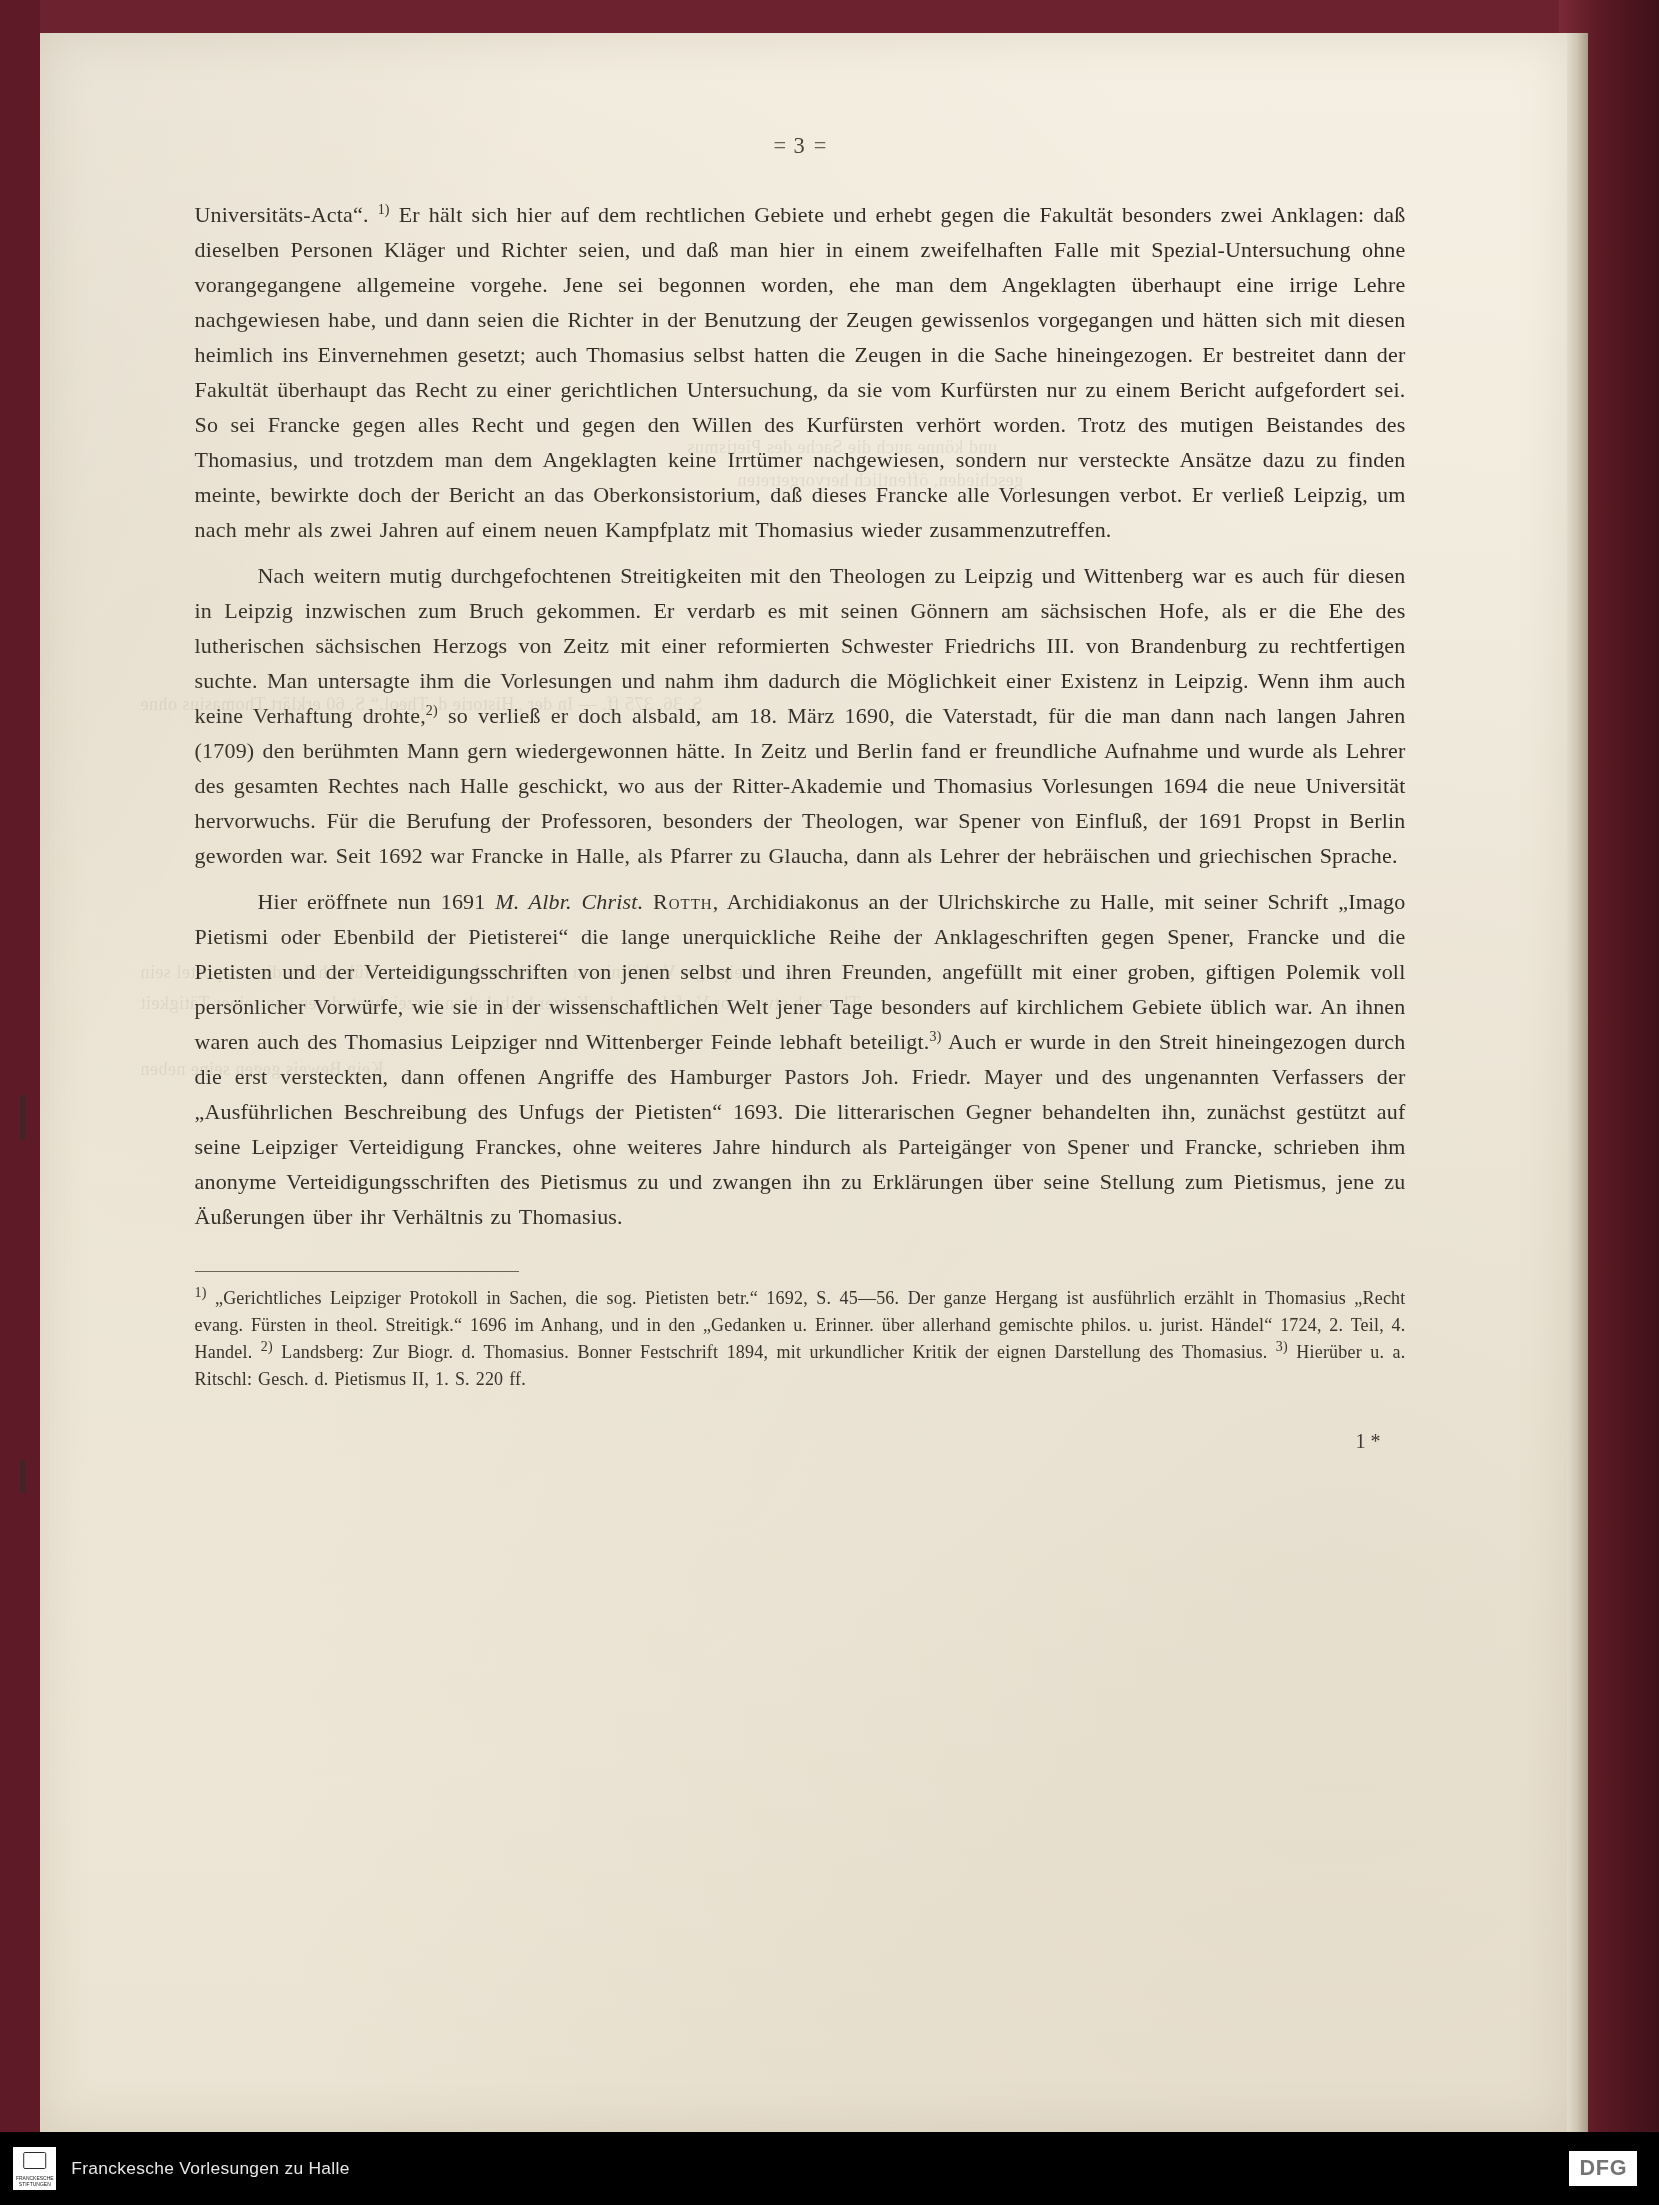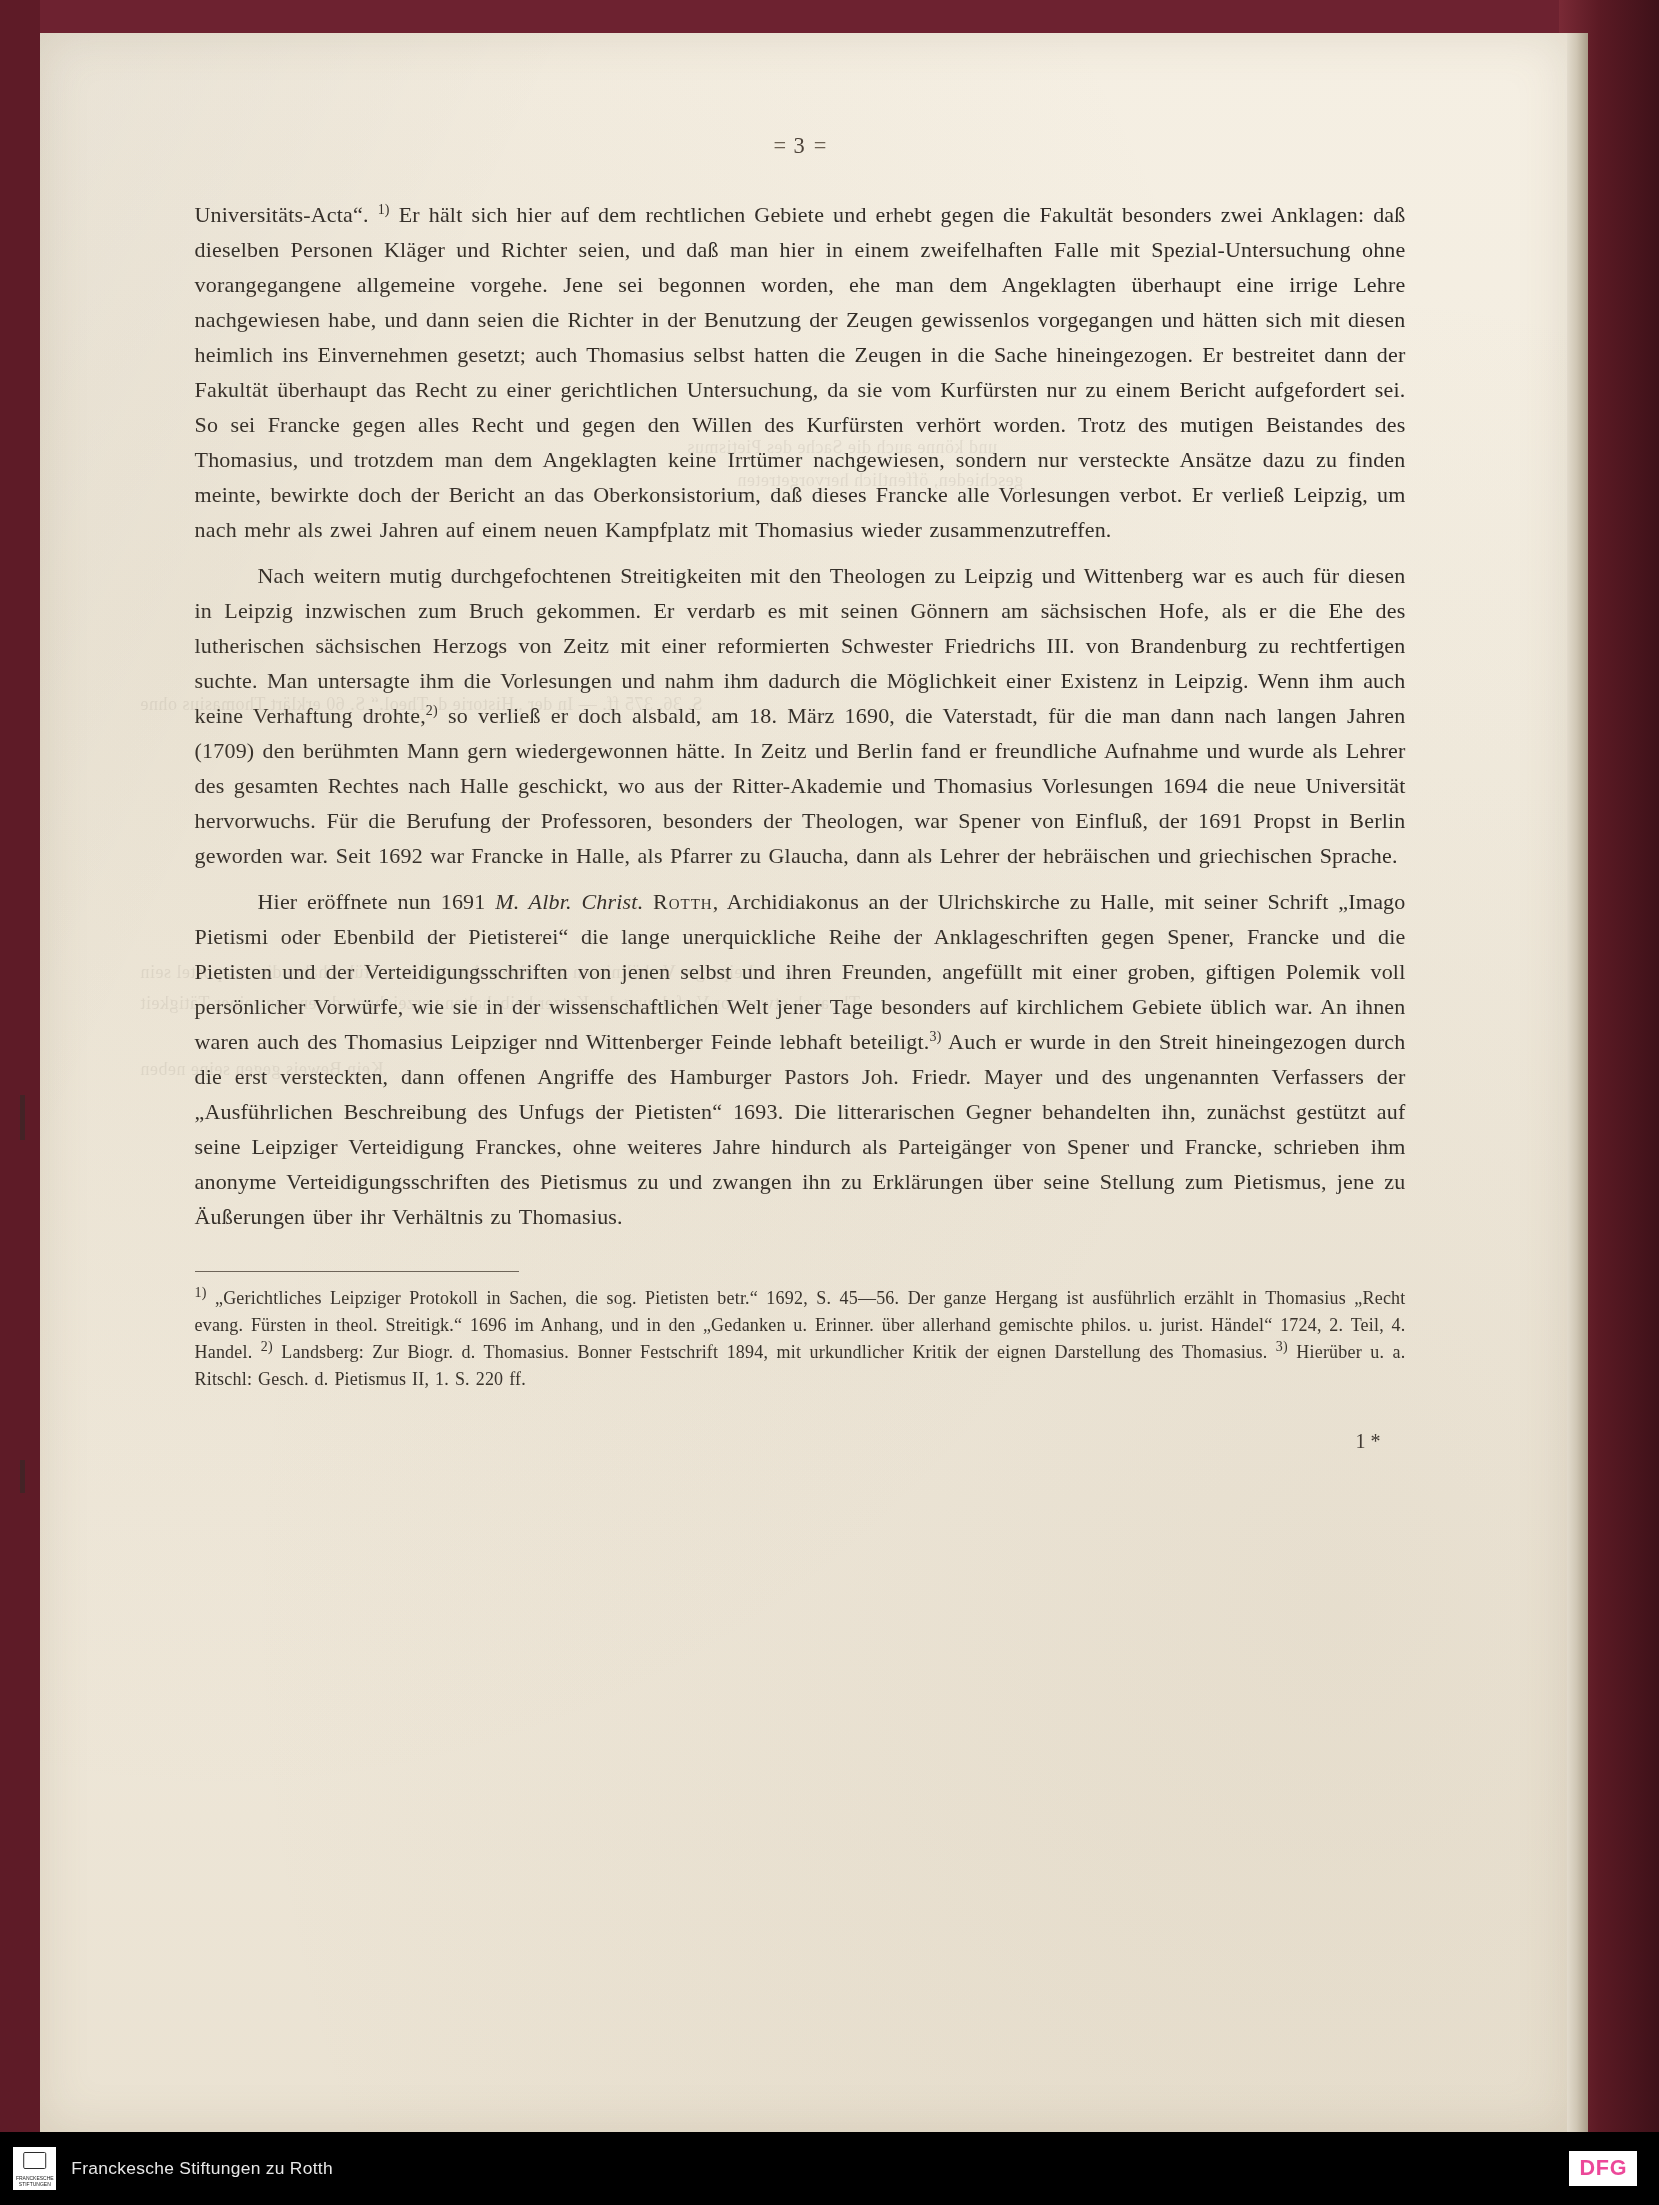--- a/index.html
+++ b/index.html
@@ -182,21 +182,21 @@
   .footer-credit {
     color: #e8e8e8;
     font-size: 17.4px;
     font-family: "Liberation Sans", sans-serif;
     letter-spacing: 0.3px;
   }
   .dfg {
     margin-left: auto;
     margin-right: 21.6px;
     background: #ffffff;
-    color: #ec4899;
+    color: #737373;
     font-family: "Liberation Sans", sans-serif;
     font-weight: bold;
     font-size: 21.6px;
     letter-spacing: 0.8px;
     padding: 4.1px 10px 5px 10px;
   }
   
   .mark-a, .mark-b {
     position: absolute;
     background: #2d2a27;
@@ -250,18 +250,18 @@
       <div class="sig">1 *</div>
 
     </div>
   </div>
 
   <div class="footer-bar">
     <div class="footer-logo">
       <span class="mark"></span>
       <span>FRANCKESCHE STIFTUNGEN</span>
     </div>
-    <div class="footer-credit">Franckesche Stiftungen zu Rotth</div>
+    <div class="footer-credit">Franckesche Vorlesungen zu Halle</div>
     <div class="dfg">DFG</div>
   </div>
 
 </div>
 
 
 </body></html>

